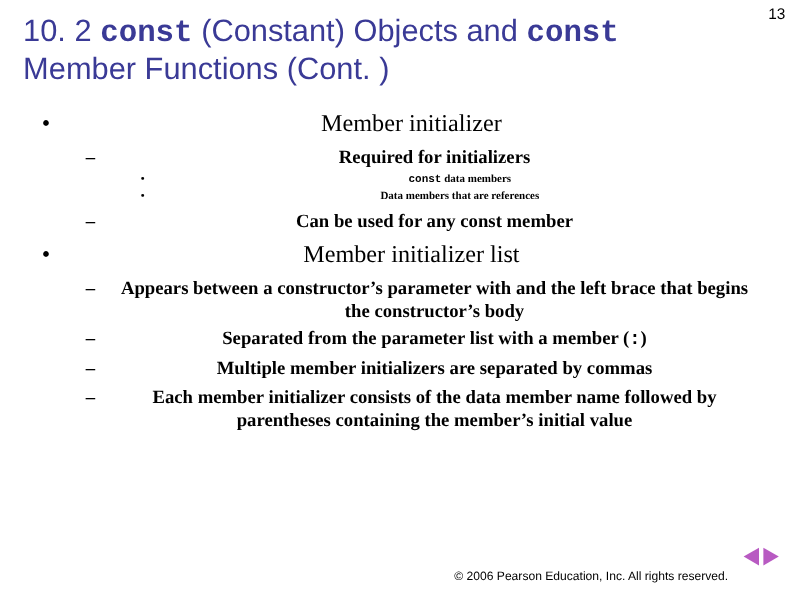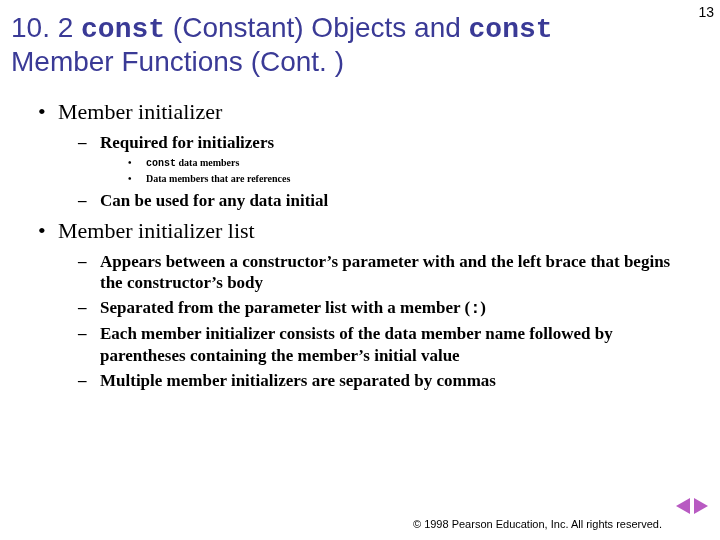--- a/index.html
+++ b/index.html
@@ -23,21 +23,21 @@
     position: absolute;
     top: 4px;
     right: 6px;
     font-family: Arial, Helvetica, sans-serif;
     font-size: 14px;
     color: #000;
   }
   .title {
     position: absolute;
     top: 12px;
-    left: 11px;
+    left: 21px;
     right: 60px;
     font-family: Arial, Helvetica, sans-serif;
     font-size: 28px;
     line-height: 1.15;
     color: #3a3a96;
     font-weight: normal;
   }
   .title .kw {
     font-family: "Courier New", Courier, monospace;
     font-weight: bold;
@@ -54,20 +54,21 @@
     margin: 0;
     padding: 0;
     list-style: none;
   }
   ul.lvl1 > li {
     position: relative;
     padding-left: 20px;
     margin-bottom: 6px;
     font-size: 22px;
     font-weight: normal;
+    text-align: center;
   }
   ul.lvl1 > li::before {
     content: "•";
     position: absolute;
     left: 0;
     top: 0;
   }
   ul.lvl2 {
     margin: 6px 0 0 0;
     padding: 0;
@@ -160,44 +161,44 @@
             <ul class="lvl3">
               <li>
                 <span class="kw-inline">const</span><span> data members</span>
               </li>
               <li>
                 <span>Data members that are references</span>
               </li>
             </ul>
           </li>
           <li>
-            <span>Can be used for any data initial</span>
+            <span>Can be used for any const member</span>
           </li>
         </ul>
       </li>
       <li>
         <span>Member initializer list</span>
         <ul class="lvl2">
           <li>
             <span>Appears between a constructor’s parameter with and the left brace that begins the constructor’s body</span>
           </li>
           <li>
             <span>Separated from the parameter list with a member (</span><span class="kw-inline">:</span><span>)</span>
           </li>
           <li>
+            <span>Multiple member initializers are separated by commas</span>
+          </li>
+          <li>
             <span>Each member initializer consists of the data member name followed by parentheses containing the member’s initial value</span>
-          </li>
-          <li>
-            <span>Multiple member initializers are separated by commas</span>
           </li>
         </ul>
       </li>
     </ul>
   </div>
 
   <div class="nav">
     <div class="tri tri-left"></div>
     <div class="tri tri-right"></div>
   </div>
 
-  <div class="footer">© 1998 Pearson Education, Inc.  All rights reserved.</div>
+  <div class="footer">© 2006 Pearson Education, Inc.  All rights reserved.</div>
 
 </div>
 
 </body></html>

